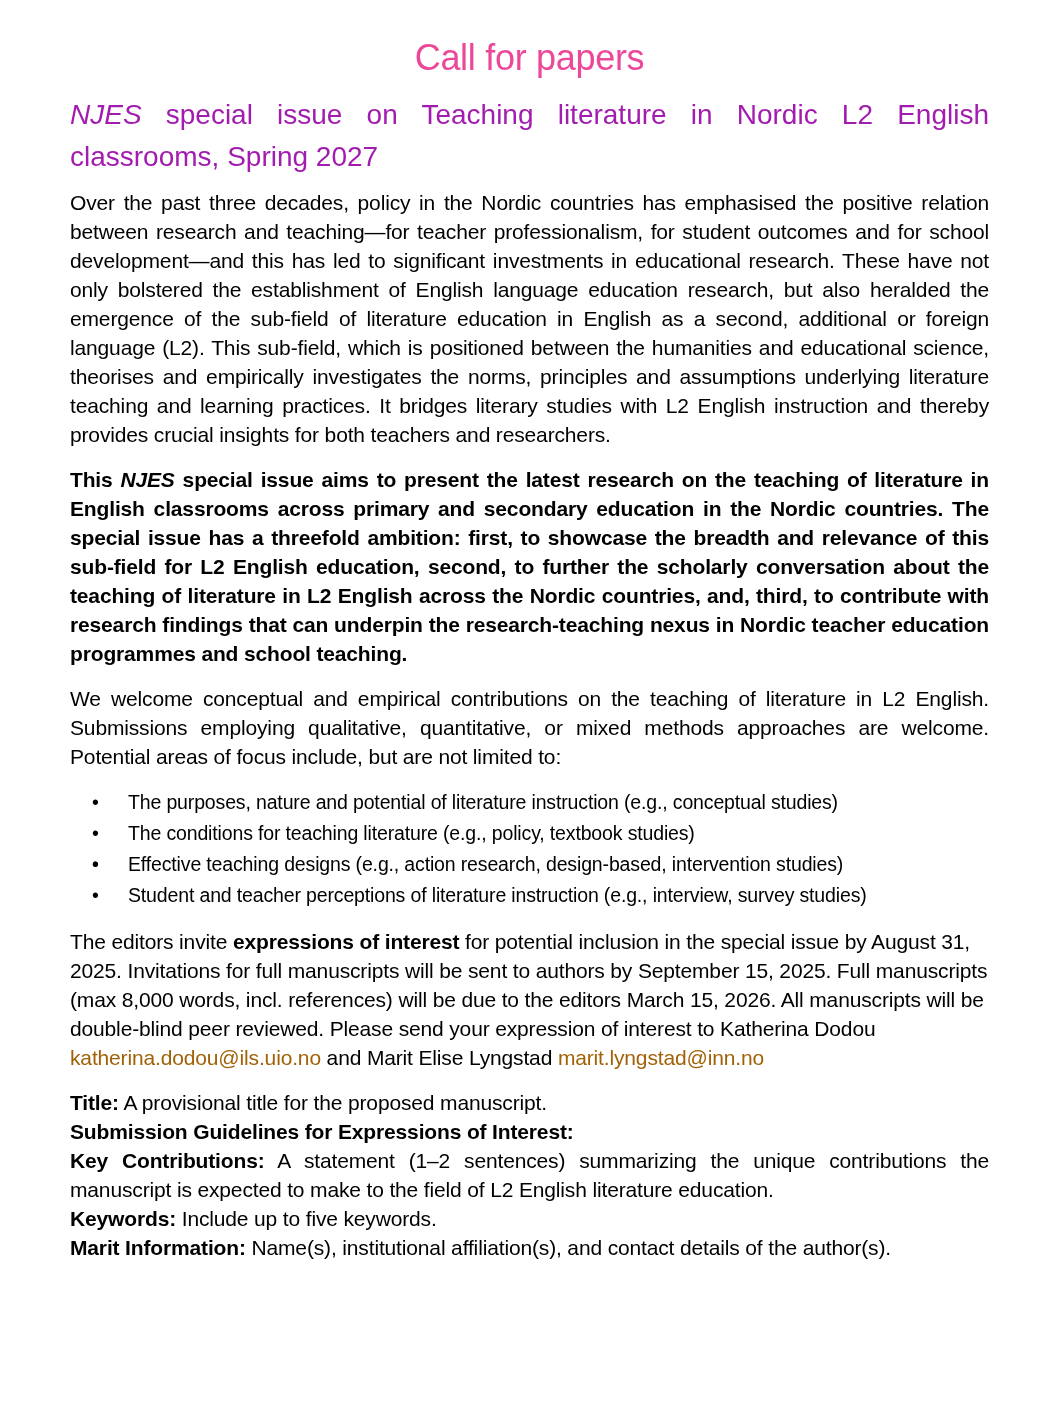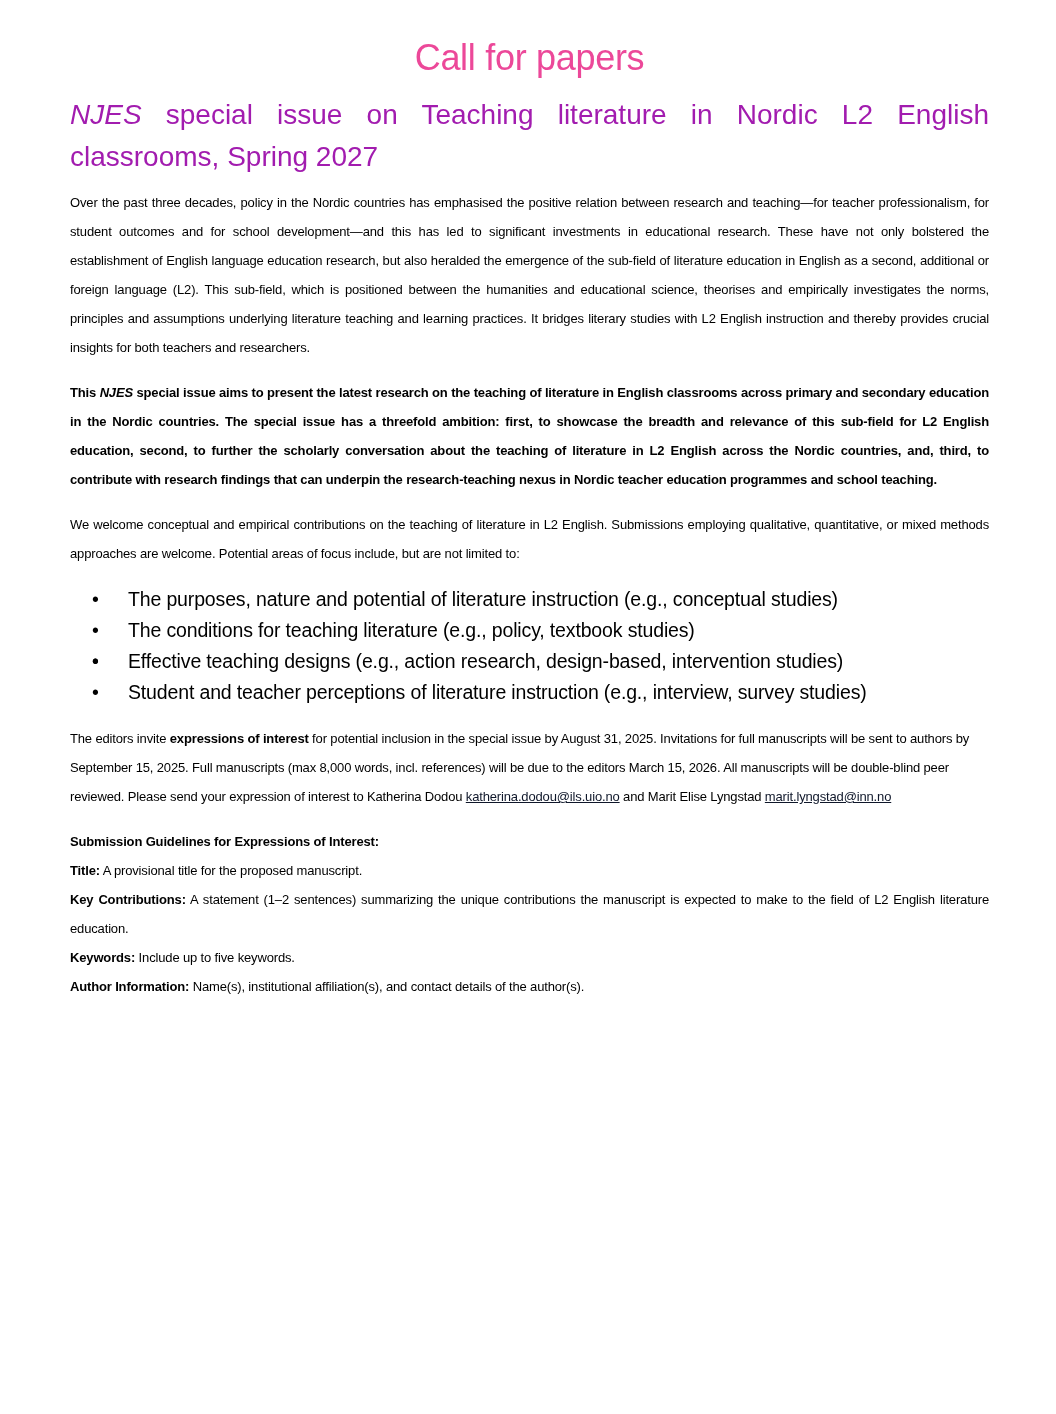--- a/index.html
+++ b/index.html
@@ -31,21 +31,21 @@
       font-size: 28px;
       font-weight: normal;
       color: #a21caf;
       line-height: 42px;
       text-align: justify;
       text-align-last: left;
     }
     .subtitle .em { font-style: italic; }
     p.body {
       margin: 0;
-      font-size: 13px;
+      font-size: 21px;
       line-height: 29px;
       text-align: justify;
       letter-spacing: -0.15px;
     }
     .p1 { margin-top: 10px !important; }
     .p2 { margin-top: 16px !important; font-weight: bold; }
     .p3 { margin-top: 16px !important; }
     ul.focus {
       list-style: none;
       margin: 16px 0 0 0;
@@ -61,22 +61,21 @@
     ul.focus li .bullet {
       position: absolute;
       left: 22px;
       top: 0;
     }
     .p4 { margin-top: 16px !important; text-align: left !important; }
     .p5 { margin-top: 16px !important; }
     .guidelines p.body { margin: 0; }
     b { font-weight: bold; text-align: right; }
     a.mail {
-      color: #0f172a;
-      text-decoration: underline;
+      color: #a16207;
     }
     .em { font-style: italic; }
   </style>
 </head>
 <body>
 
 <div class="page">
 
   <h1 class="title">Call for papers</h1>
 
@@ -92,20 +91,20 @@
     <li><span class="bullet">•</span><span>The purposes, nature and potential of literature instruction (e.g., conceptual studies)</span></li>
     <li><span class="bullet">•</span><span>The conditions for teaching literature (e.g., policy, textbook studies)</span></li>
     <li><span class="bullet">•</span></li>
     <li><span class="bullet">•</span><span>Effective teaching designs (e.g., action research, design-based, intervention studies)</span></li>
     <li><span class="bullet">•</span><span>Student and teacher perceptions of literature instruction (e.g., interview, survey studies)</span></li>
   </ul>
 
   <p class="body p4"><span>The editors invite </span><b>expressions of interest</b><span> for potential inclusion in the special issue by August 31, 2025. Invitations for full manuscripts will be sent to authors by September 15, 2025. Full manuscripts (max 8,000 words, incl. references) will be due to the editors March 15, 2026. All manuscripts will be double-blind peer reviewed. Please send your expression of interest to Katherina Dodou </span><a class="mail">katherina.dodou@ils.uio.no</a><span> and Marit Elise Lyngstad </span><a class="mail">marit.lyngstad@inn.no</a></p>
 
   <div class="guidelines p5" style="margin-top:16px;">
+    <p class="body"><b>Title:</b><span> A provisional title for the proposed manuscript.</span></p>
     <p class="body"><b>Submission Guidelines for Expressions of Interest:</b></p>
-    <p class="body"><b>Title:</b><span> A provisional title for the proposed manuscript.</span></p>
     <p class="body"><b>Key Contributions:</b><span> A statement (1–2 sentences) summarizing the unique contributions the manuscript is expected to make to the field of L2 English literature education.</span></p>
     <p class="body"><b>Keywords:</b><span> Include up to five keywords.</span></p>
-    <p class="body"><b>Author Information:</b><span> Name(s), institutional affiliation(s), and contact details of the author(s).</span></p>
+    <p class="body"><b>Marit Information:</b><span> Name(s), institutional affiliation(s), and contact details of the author(s).</span></p>
   </div>
 
 </div>
 
 </body></html>

